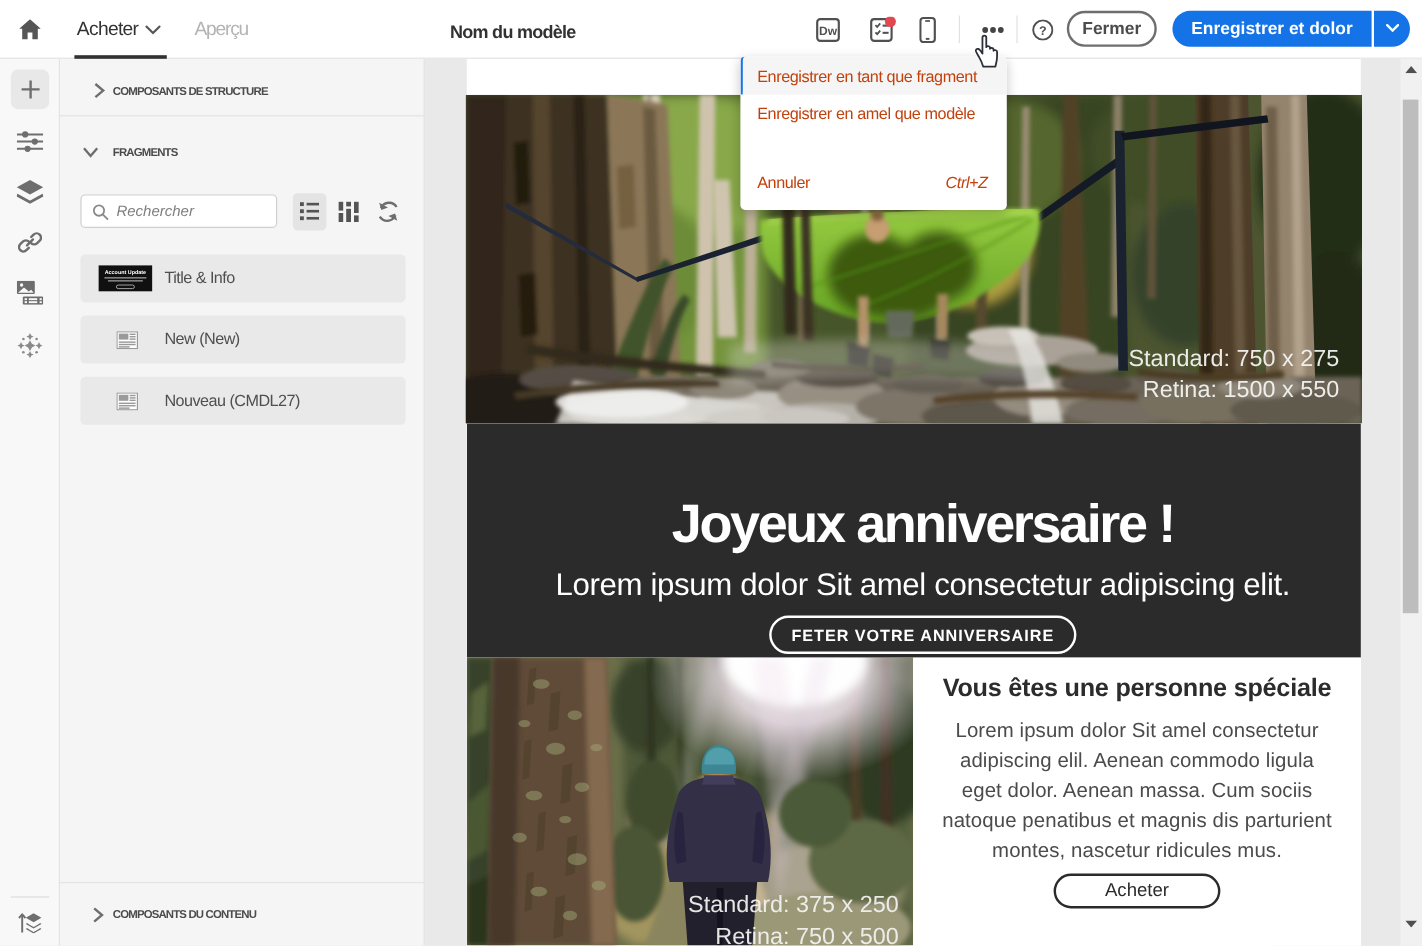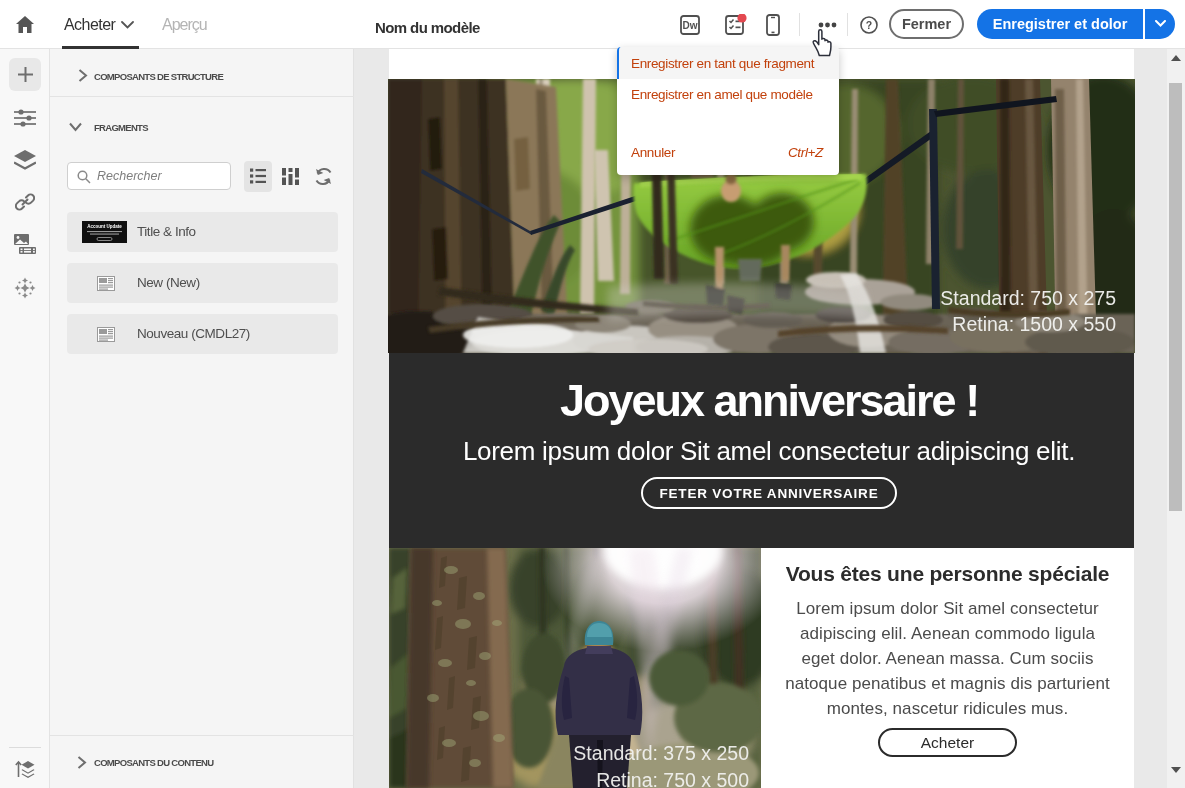--- a/index.html
+++ b/index.html
@@ -28,21 +28,21 @@
 #search { position:absolute; left:17px; top:113px; width:164px; height:28px; background:#fff; border:1px solid #cfcfcf; border-radius:4px; }
 #search .ph { position:absolute; left:29px; top:6px; font-style:italic; font-size:12.5px; color:#7e7e7e; }
 #listbtn { position:absolute; left:194px; top:112px; width:28px; height:31px; background:#e4e4e4; border-radius:4px; }
 .card { position:absolute; left:17px; width:271px; height:40px; background:#e9e9e9; border-radius:4px; }
 .card .lbl { position:absolute; left:70px; top:12px; font-size:13.5px; letter-spacing:-0.45px; color:#4f4f4f; }
 
 #canvas { position:absolute; left:354px; top:49px; width:813px; height:739px; background:#e9e9e9; }
 #email { position:absolute; left:35px; top:0; width:745px; height:739px; background:#fff; }
 #hero { position:absolute; left:-1px; top:30px; width:747px; height:274px; overflow:hidden; }
 #darksec { position:absolute; left:0; top:304px; width:745px; height:195px; background:#2b2b2b; color:#fff; text-align:center; padding-left:15px; }
-#darksec h1 { font-size:45px; font-weight:bold; padding-top:22px; letter-spacing:-2px; }
+#darksec h1 { font-size:45px; font-weight:bold; padding-top:22px; letter-spacing:-2px;margin-top:36px; }
 #darksec .sub { font-size:26px; margin-top:9px; letter-spacing:-0.3px; font-weight:normal; }
 #darksec .pill { display:inline-block; margin-top:10px; border:2px solid #fff; border-radius:16px; font-size:13.5px; font-weight:bold; letter-spacing:0.8px; padding:6.5px 17px; }
 #bottomrow { position:absolute; left:0; top:499px; width:745px; height:240px; }
 #bimg { position:absolute; left:0; top:0; width:372px; height:240px; overflow:hidden; }
 #bright { position:absolute; left:372px; top:0; width:373px; height:240px; background:#fff; text-align:center; color:#4b4b4b; }
 #bright h2 { font-size:21px; letter-spacing:-0.2px; color:#2c2c2c; padding-top:14px; }
 #bright p { font-size:17px; line-height:25px; letter-spacing:0.08px; margin-top:10px; }
 #bright .pill { display:inline-block; margin-top:7px; border:2px solid #2b2b2b; border-radius:15px; color:#2b2b2b; font-size:15.5px; padding:3.5px 41px; }
 
 #sbar { position:absolute; left:1167px; top:49px; width:18px; height:739px; background:#f1f1f1; z-index:6; }

